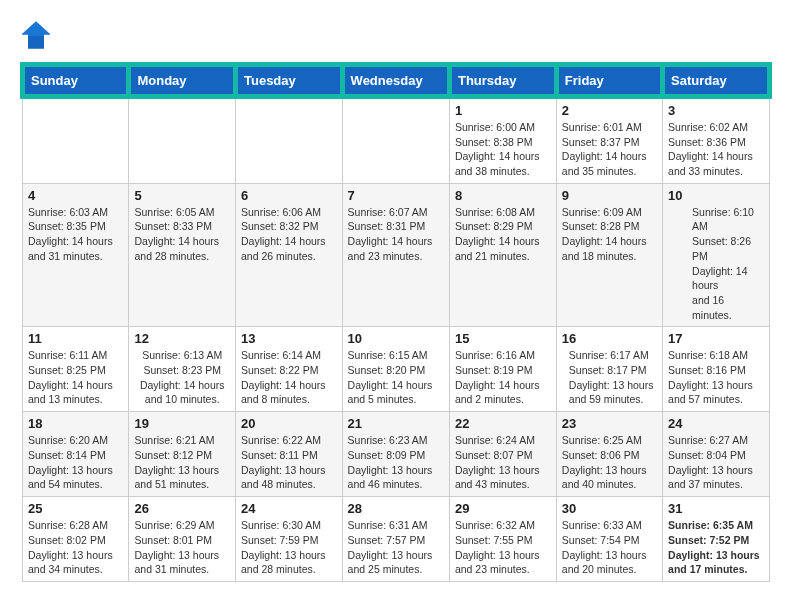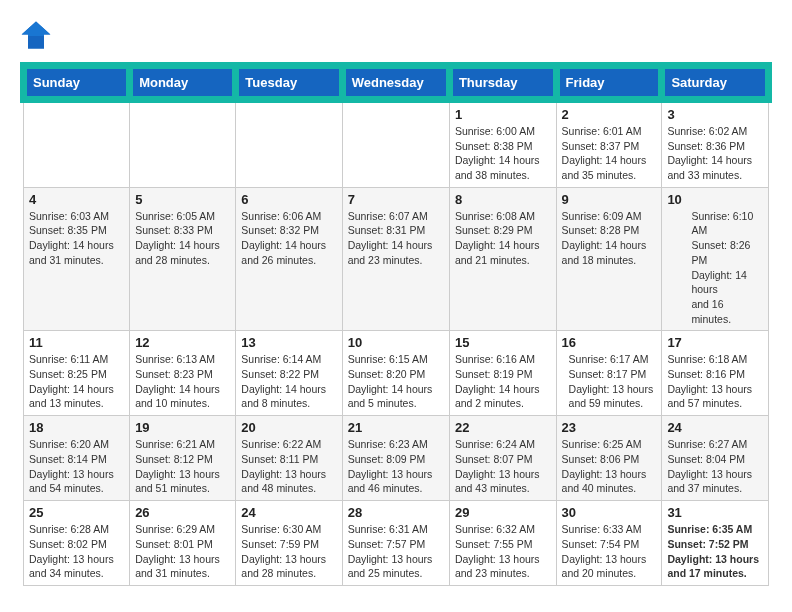--- a/index.html
+++ b/index.html
@@ -51,21 +51,21 @@
       border-collapse: collapse;
       font-size: 11px;
     }
     thead tr th {
       background-color: #1565c0;
       color: #fff;
       text-align: left;
       padding: 6px 6px;
       font-size: 13px;
       font-weight: 600;
-      border: 7px solid #14b8a6;
+      border: 5px solid #14b8a6;
     }
     tbody tr td {
       border: 1px solid #ccc;
       vertical-align: top;
       padding: 4px 5px;
       width: 108px;
       min-height: 80px;
       height: 85px;
     }
     tbody tr:nth-child(even) td {
@@ -204,21 +204,21 @@
       <tr>
         <td>
           <span class="day-num">11</span>
           <div class="day-info" style="white-space: pre-line;">Sunrise: 6:11 AM
 Sunset: 8:25 PM
 Daylight: 14 hours
 and 13 minutes.</div>
         </td>
         <td>
           <span class="day-num">12</span>
-          <div class="day-info" style="white-space: pre-line;">Sunrise: 6:13 AM
+          <div class="day-info" style="white-space: pre-line; text-align: center;">Sunrise: 6:13 AM
 Sunset: 8:23 PM
 Daylight: 14 hours
 and 10 minutes.</div>
         </td>
         <td>
           <span class="day-num">13</span>
           <div class="day-info" style="white-space: pre-line;">Sunrise: 6:14 AM
 Sunset: 8:22 PM
 Daylight: 14 hours
 and 8 minutes.</div>

